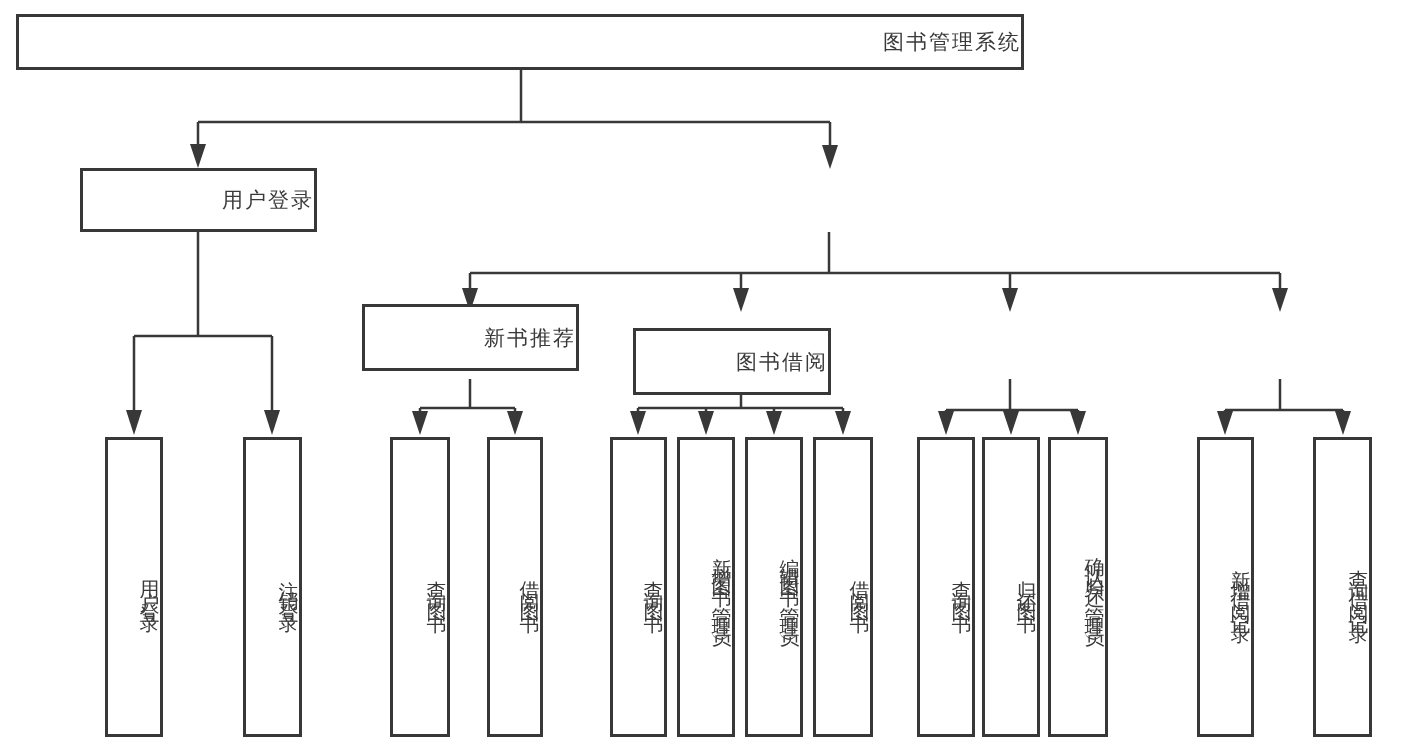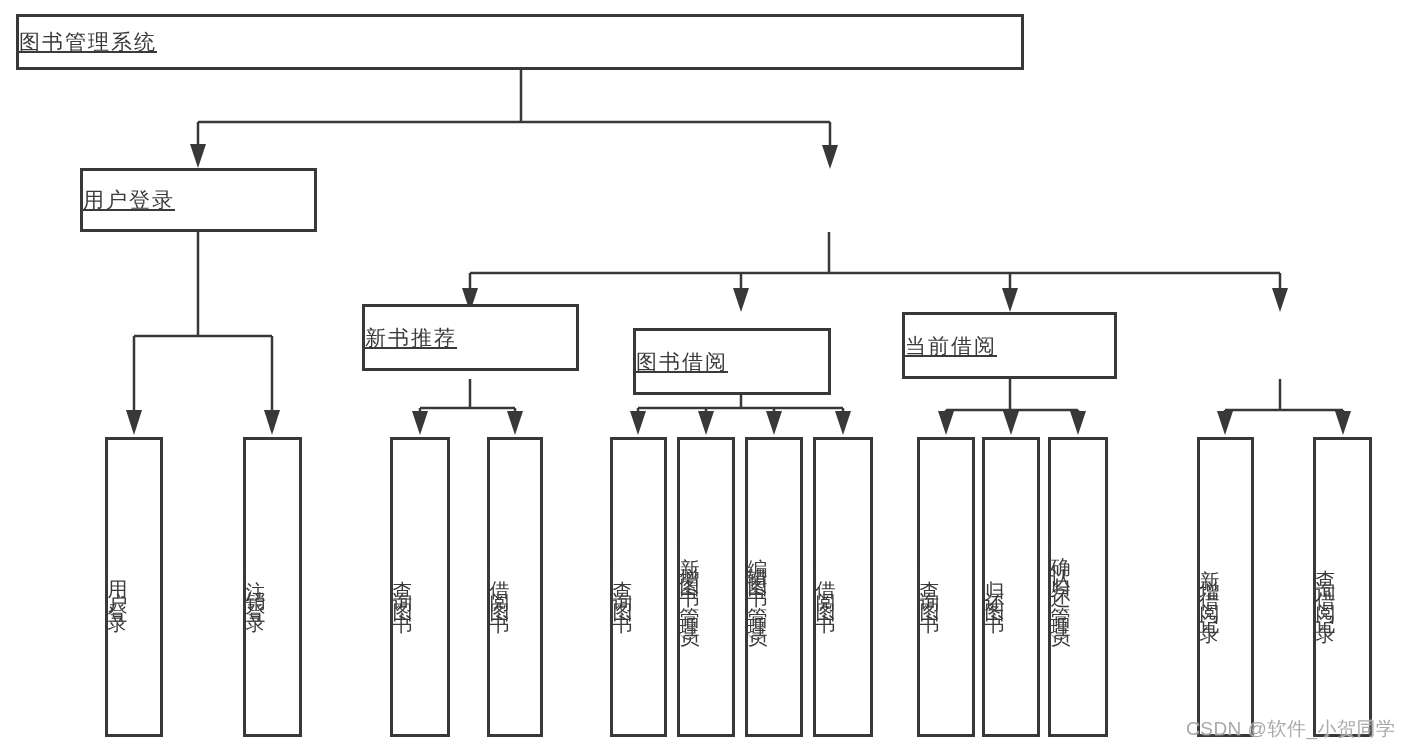--- a/index.html
+++ b/index.html
@@ -29,24 +29,23 @@
   #connectors polygon {
     fill: var(--line, #383838);
   }
   .node {
     position: absolute;
     box-sizing: border-box;
     background: #ffffff;
     border: 3px solid var(--line, #383838);
     display: flex;
     align-items: center;
-    justify-content: flex-start;
+    justify-content: flex-end;
     z-index: 2;
     color: var(--text, #3a3a3a);
-    text-decoration: underline;
   }
   .node.h span {
     font-size: 21px;
     letter-spacing: 2px;
     white-space: nowrap;
   }
   .node.v {
     top: 437px;
     height: 300px;
   }
@@ -120,23 +119,20 @@
   <div class="node h" style="left:80px;top:168px;width:237px;height:64px">
     <span>用户登录</span>
   </div>
 
   <div class="node h" style="left:362px;top:304px;width:217px;height:67px">
     <span>新书推荐</span>
   </div>
   <div class="node h" style="left:633px;top:328px;width:198px;height:67px">
     <span>图书借阅</span>
   </div>
-  <div class="node h" style="left:902px;top:312px;width:215px;height:67px">
-    <span>当前借阅</span>
-  </div>
 
   <div class="node v" style="left:105px;width:58px">
     <span>用户登录</span>
   </div>
   <div class="node v" style="left:243px;width:59px">
     <span>注销登录</span>
   </div>
 
   <div class="node v" style="left:390px;width:60px">
     <span>查询图书</span>
@@ -168,15 +164,14 @@
     <span>确认归还（管理员）</span>
   </div>
 
   <div class="node v" style="left:1197px;width:57px">
     <span>新增借阅记录</span>
   </div>
   <div class="node v" style="left:1313px;width:59px">
     <span>查询借阅记录</span>
   </div>
 
-  <div id="watermark">CSDN @软件_小贺同学</div>
 
 </div>
 
 </body></html>

